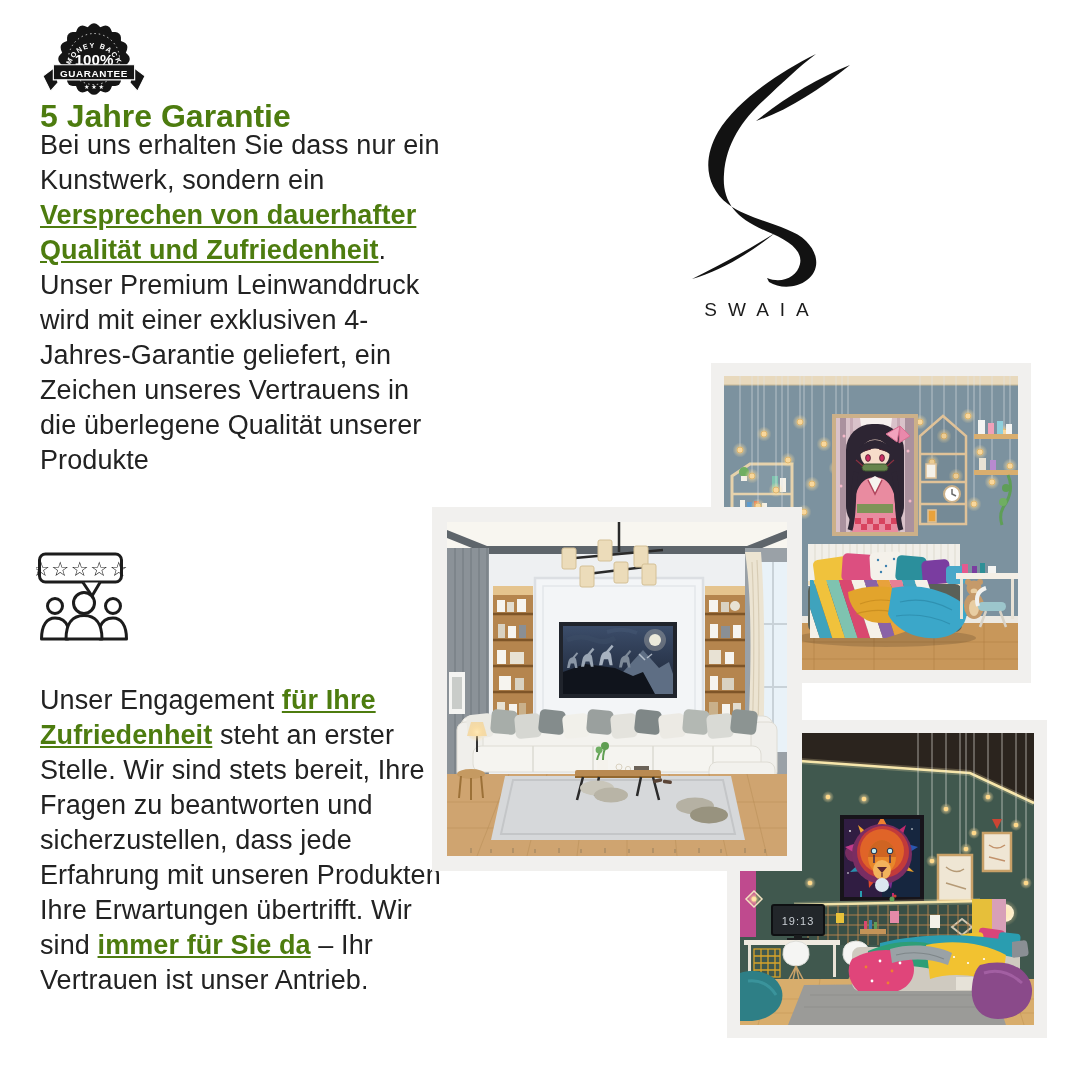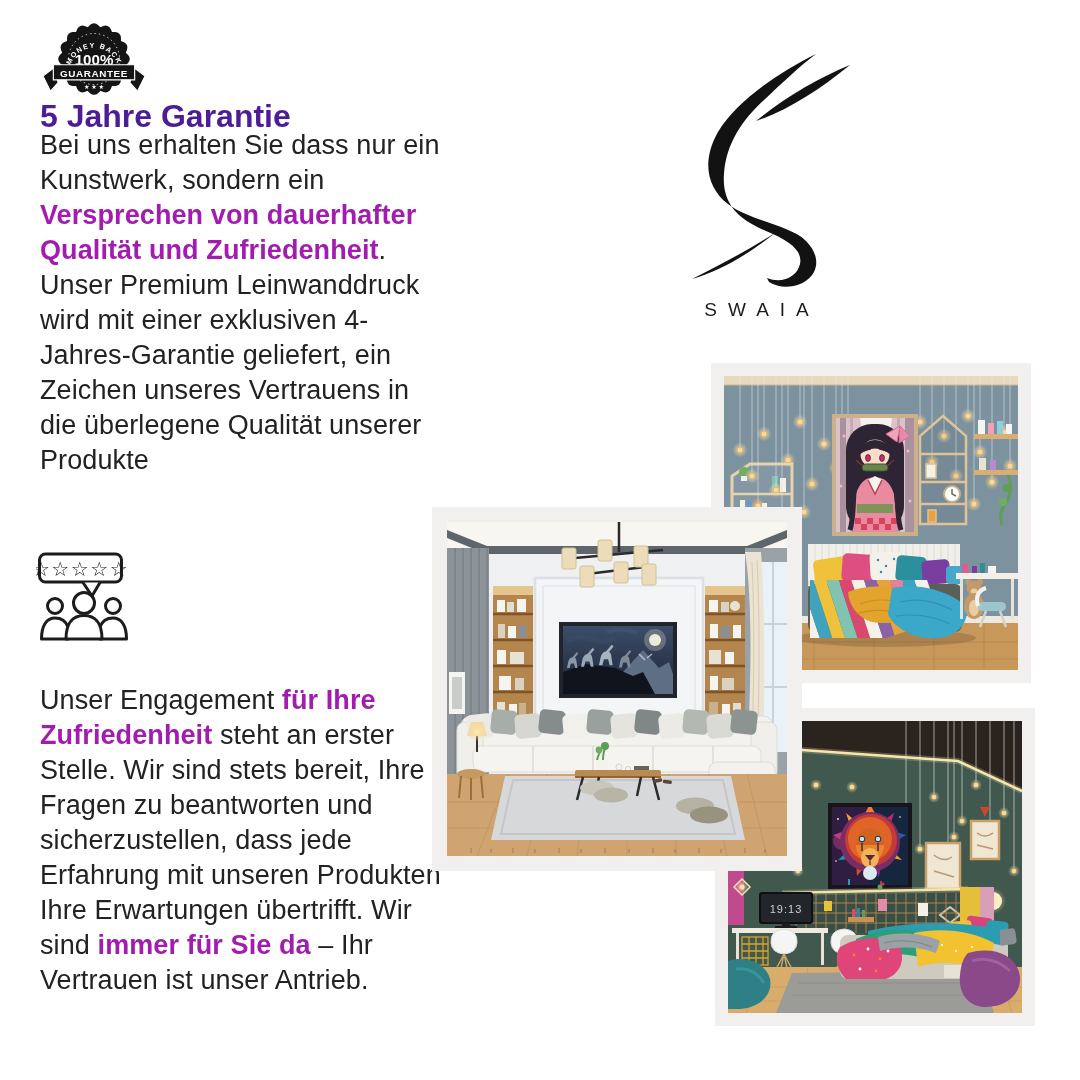--- a/index.html
+++ b/index.html
@@ -1,22 +1,22 @@
 <!DOCTYPE html>
 <html><head>
 <meta charset="utf-8">
 <style>
   html,body{margin:0;padding:0;background:#ffffff;}
   .page{position:relative;width:1080px;height:1080px;background:#ffffff;overflow:hidden;
         font-family:"Liberation Sans",sans-serif;color:#1e1e1e;}
   .abs{position:absolute;}
-  h1,h2{margin:0;font-weight:bold;color:#4c1d95;letter-spacing:0;}
+  h1,h2{margin:0;font-weight:bold;color:#4d7c0f;letter-spacing:0;}
   .h-big{font-size:32px;line-height:1.05;}
   .body-text{font-size:27px;line-height:35px;color:#222222;letter-spacing:0.1px;}
-  .body-text strong{font-weight:bold;color:#a21caf;}
+  .body-text strong{font-weight:bold;color:#4d7c0f;text-decoration:underline;}
   .logo-text{font-size:19px;letter-spacing:11px;color:#1b1b1b;text-align:center;}
   .card{position:absolute;background:#f1f0ee;box-sizing:border-box;}
   .card svg{display:block;}
   svg text{font-family:"Liberation Sans",sans-serif;}
 </style>
 </head>
 <body>
 
 <svg width="0" height="0" style="position:absolute" aria-hidden="true">
   <defs>
@@ -296,21 +296,21 @@
         <rect x="232" y="197" width="62" height="6" fill="#f4efe6"></rect>
         <rect x="236" y="203" width="3" height="40" fill="#e8e2d6"></rect>
           <rect x="287" y="203" width="3" height="40" fill="#e8e2d6"></rect>
         <rect x="254" y="226" width="28" height="9" rx="4.5" fill="#9cc6cc"></rect>
         <path d="M254 230 q-4 -14 8 -18" stroke="#f2f2f0" stroke-width="4" fill="none"></path>
         <path d="M262 235 l-6 16 M276 235 l6 16" stroke="#d8d2c6" stroke-width="2.5"></path>
       </g>
     </svg>
   </figure>
 
-  <figure class="card" style="left:711px;top:704px;width:320px;height:318px;padding:13px;z-index:1;margin:4px" aria-label="teen bedroom with colorful lion canvas print and hanging bulbs">
+  <figure class="card" style="left:711px;top:704px;width:320px;height:318px;padding:13px;z-index:1;margin:16px" aria-label="teen bedroom with colorful lion canvas print and hanging bulbs">
     <svg width="294" height="292" viewBox="0 0 294 292">
       <defs>
           <clipPath id="clip-lion">
             <rect x="104" y="86" width="76" height="78"></rect>
           </clipPath>
         </defs>
       <rect width="294" height="292" fill="#40584e"></rect>
       <polygon points="0,0 294,0 294,70 230,40 60,28 0,44" fill="#2b241e"></polygon>
       <path d="M0 44 L60 28 L230 40 L294 70" stroke="#ffedb0" stroke-width="6" fill="none" opacity="0.22"></path>
       <path d="M0 44 L60 28 L230 40 L294 70" stroke="#ffedb0" stroke-width="2.5" fill="none" opacity="0.95"></path>

